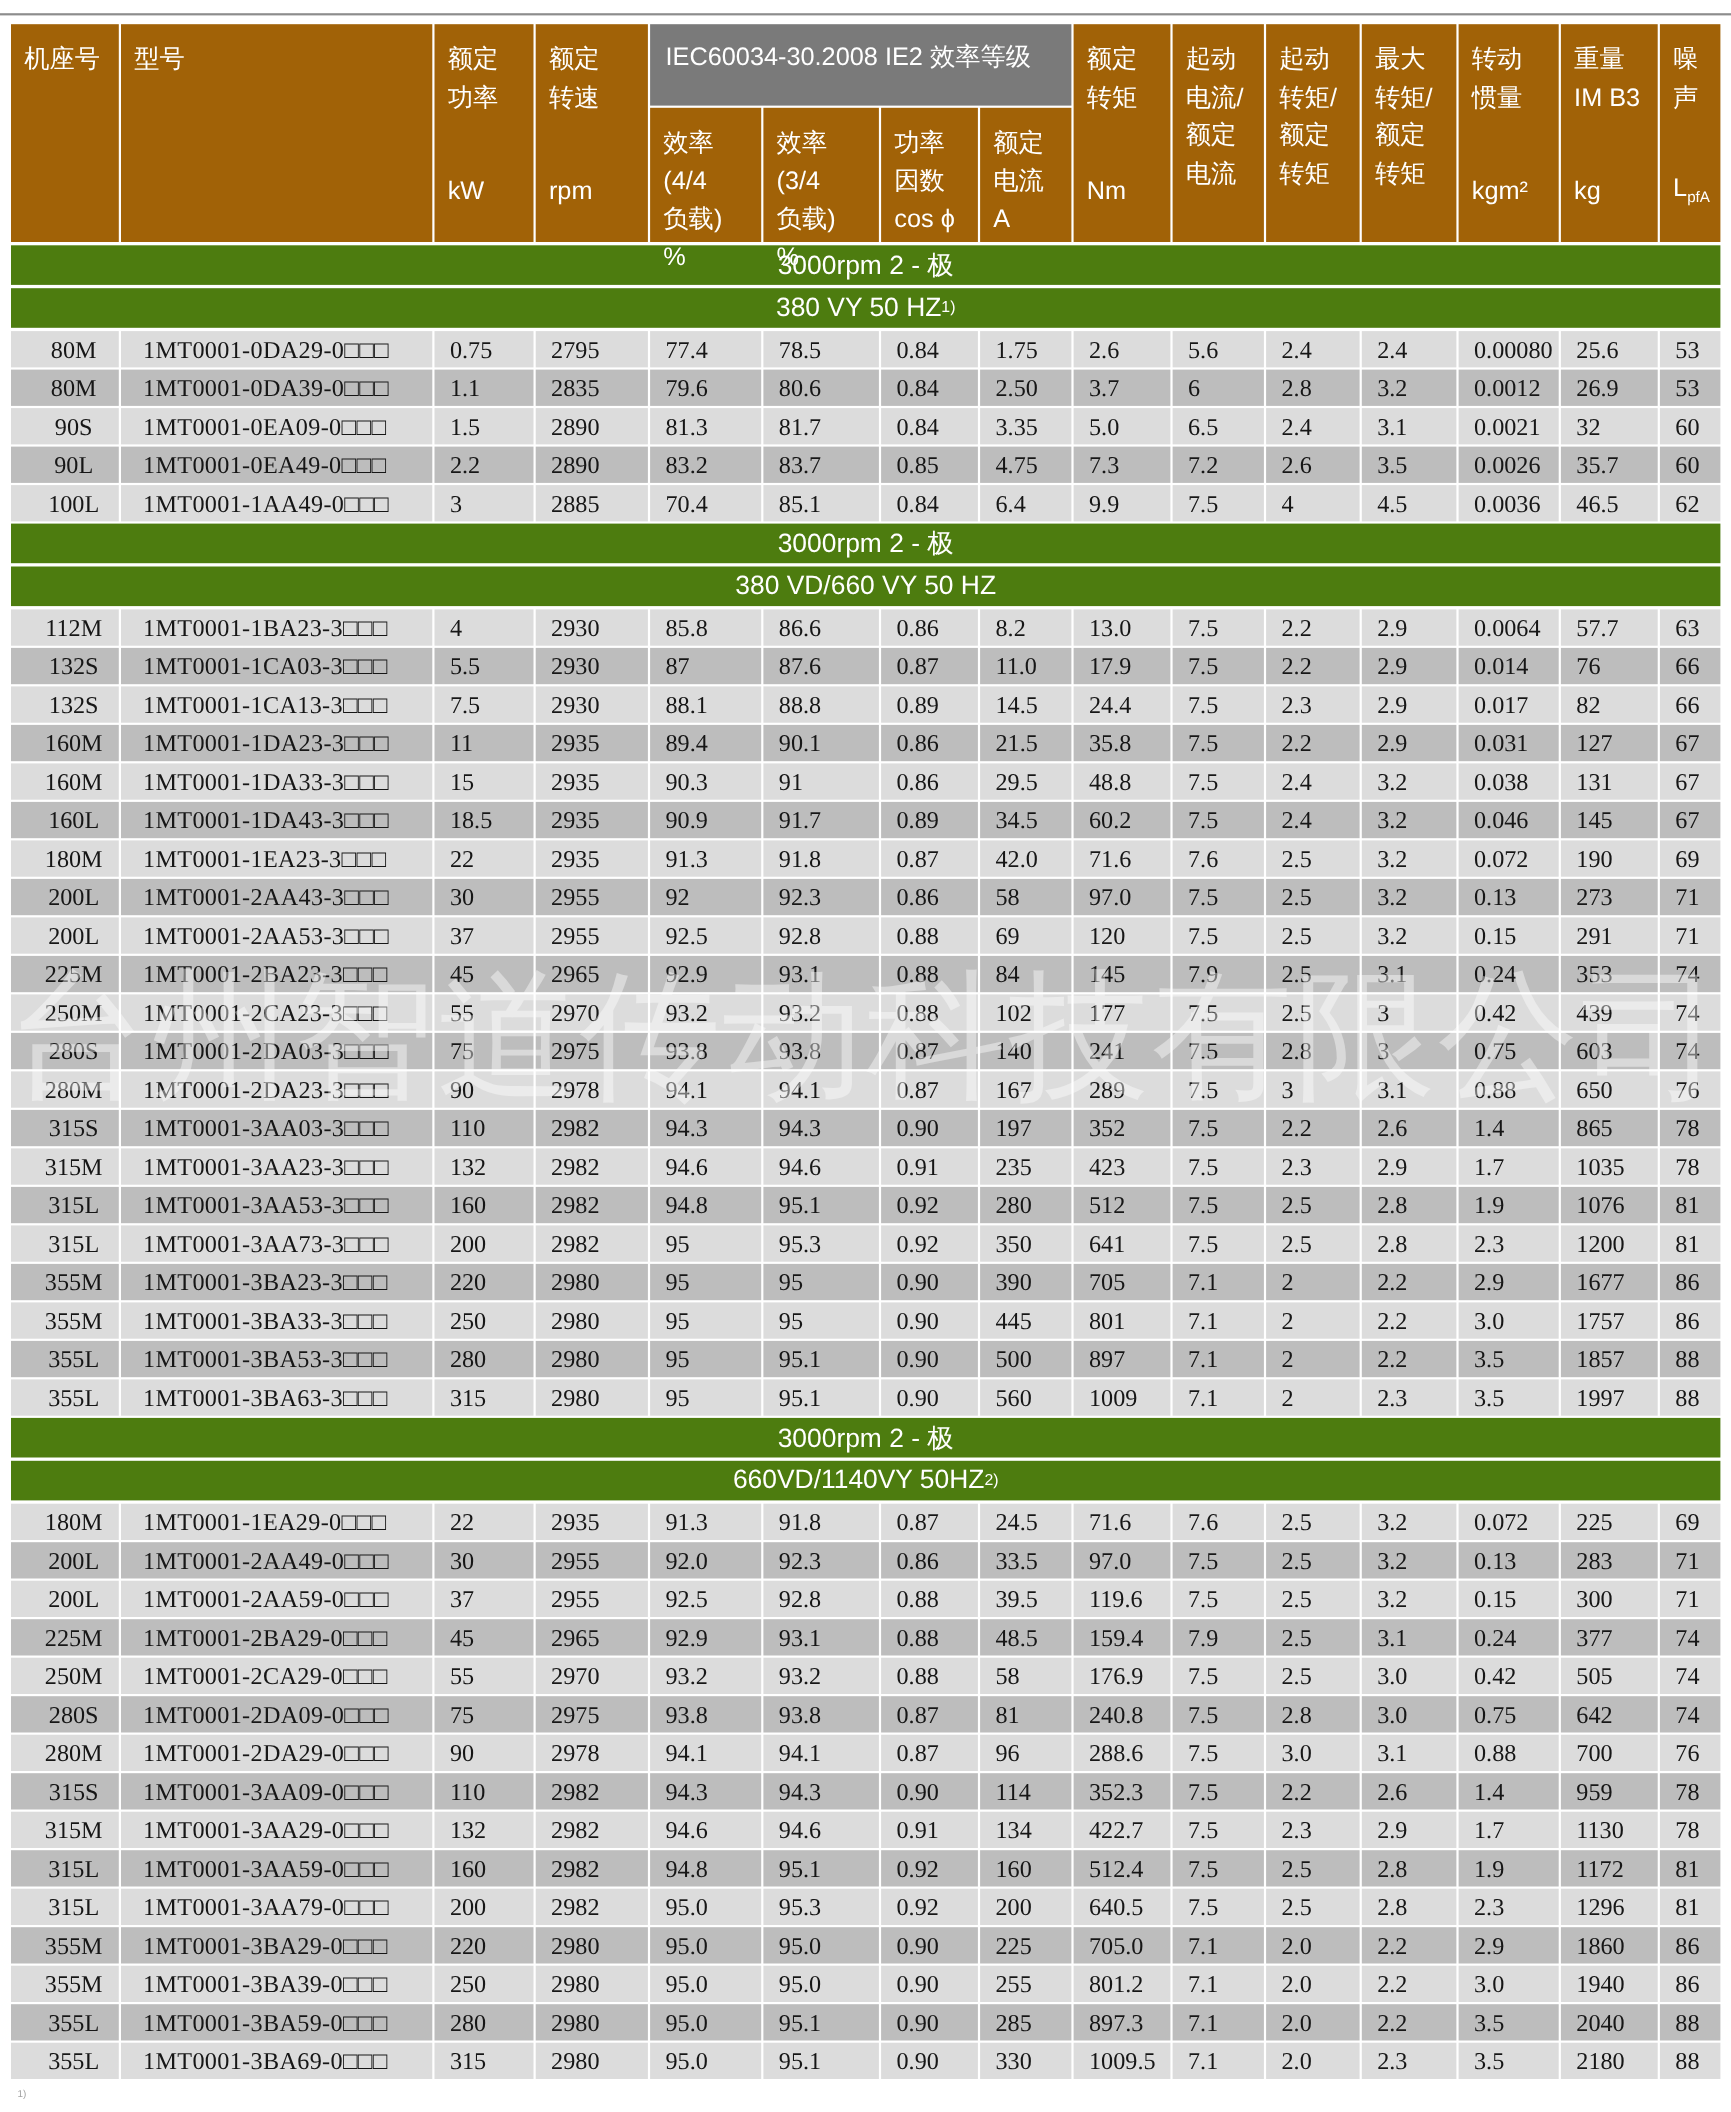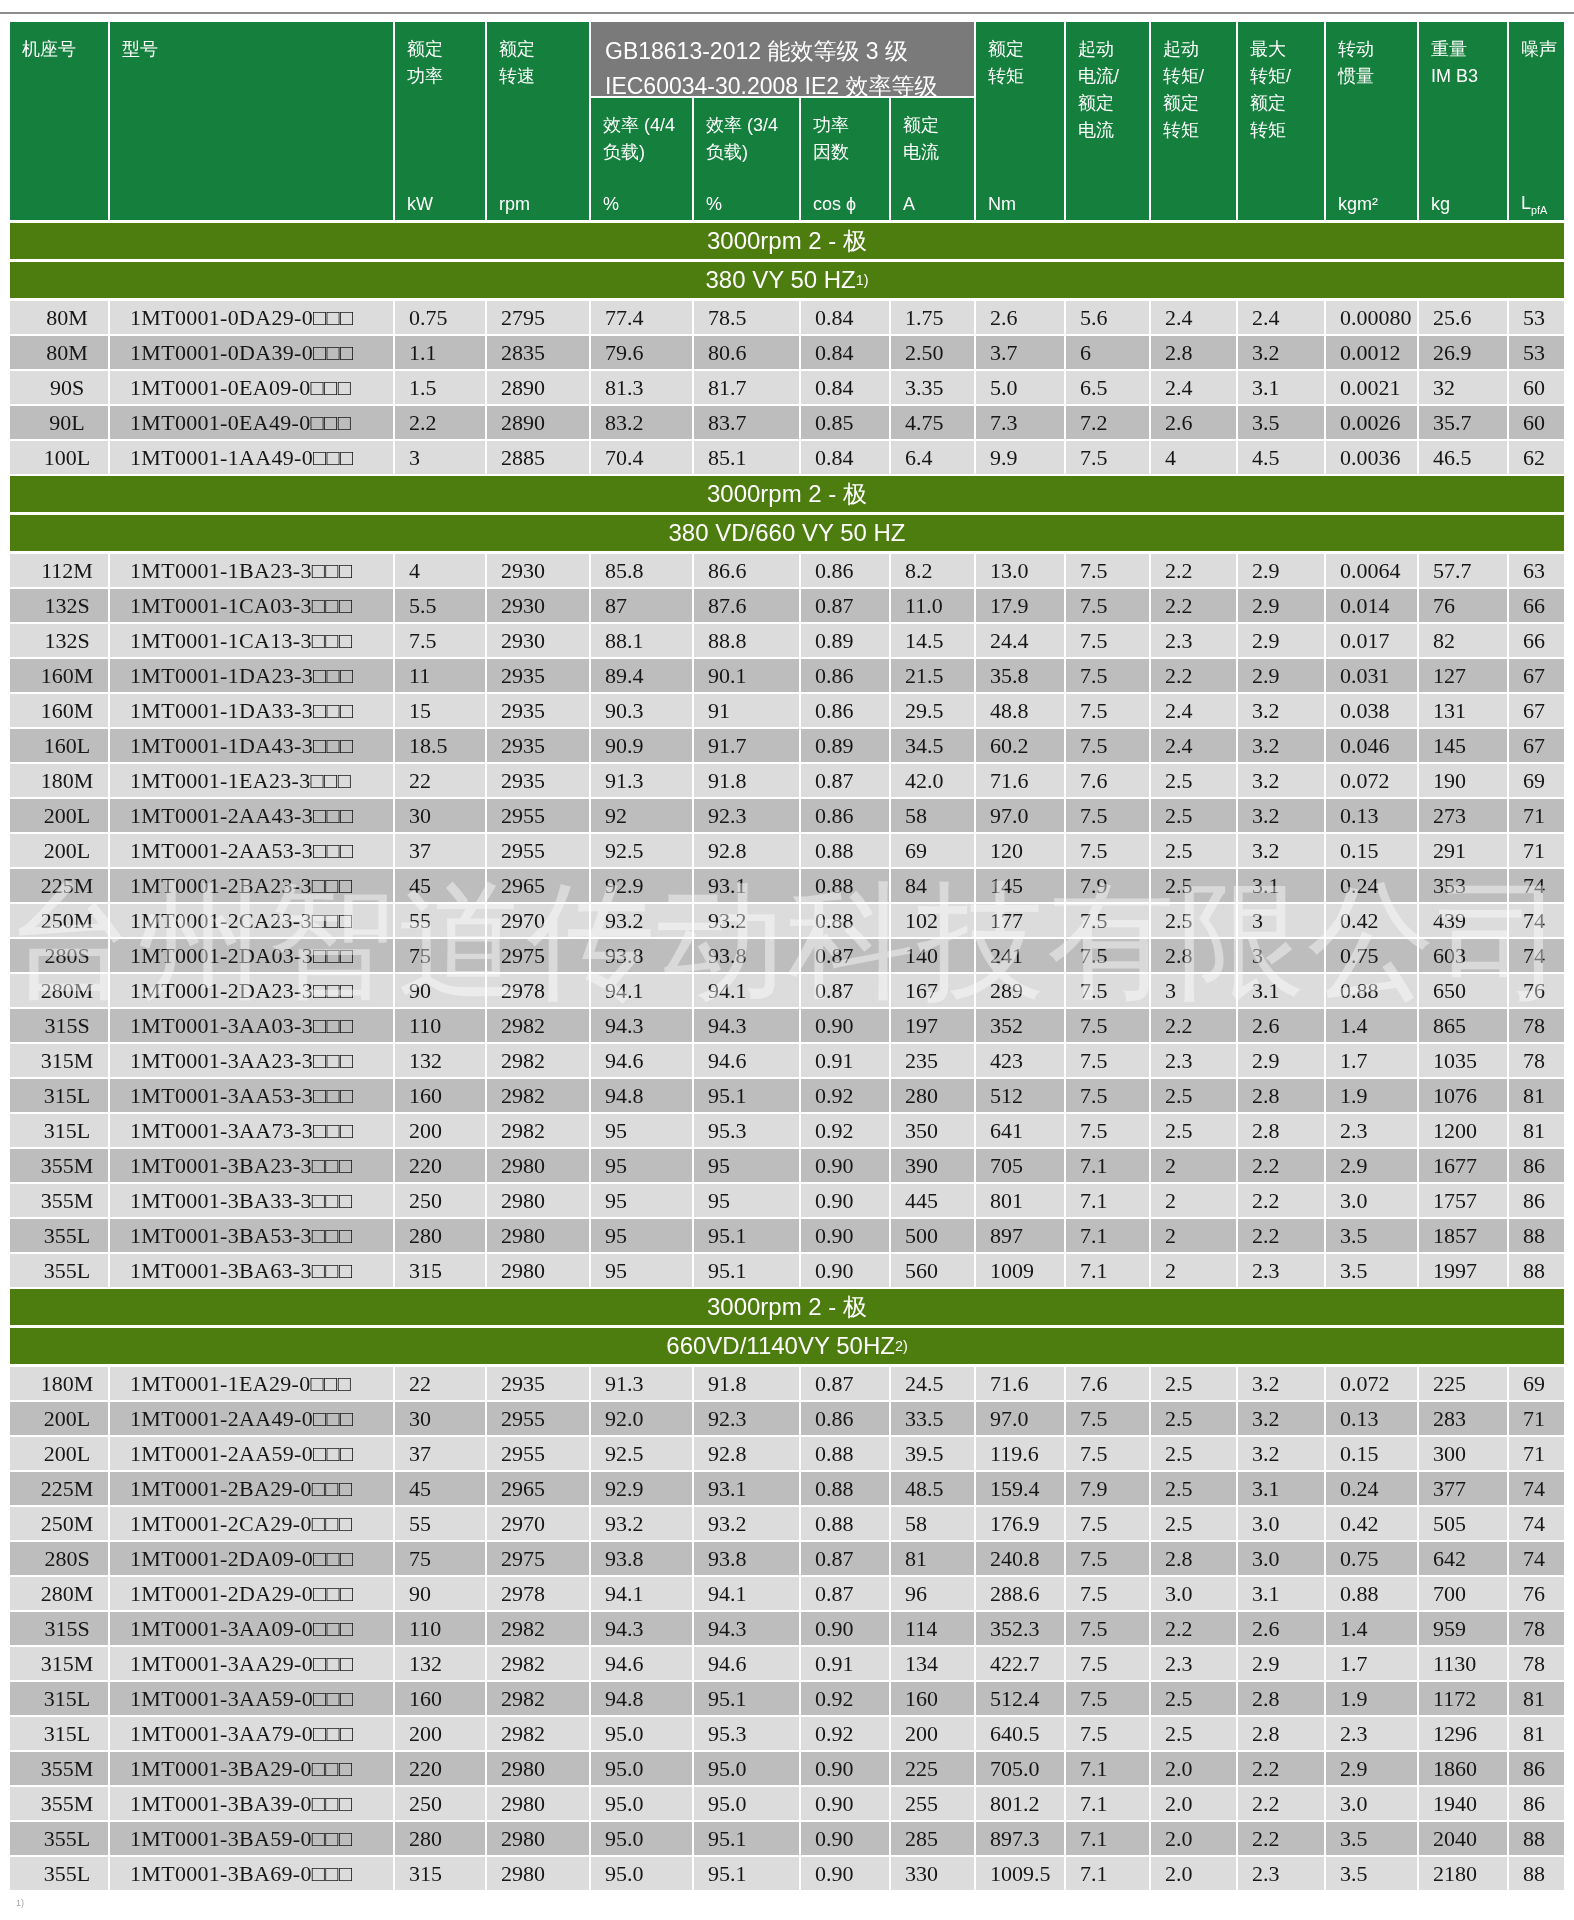--- a/index.html
+++ b/index.html
@@ -10,23 +10,23 @@
     position:relative; overflow:hidden;
   }
   .topline { position:absolute; top:12px; left:0; width:1574px; height:0;
     border-top:2px solid #8d8d8d; }
   .tbl { position:absolute; left:10px; top:22px; width:1554px;
     --cols: 98px 283px 90px 102px 101px 105px 88px 83px 88px 83px 85px 86px 91px 88px 55px; }
 
   
   .hgrid { display:grid; grid-template-columns:var(--cols);
     grid-template-rows:74px 122px; gap:2px; margin-bottom:3px; }
-  .th { background:#15803d; color:#fff; font-size:18px; line-height:1.5;
+  .th { background:#a16207; color:#fff; font-size:23px; line-height:1.5;
     display:flex; flex-direction:column; justify-content:space-between;
-    padding:14px 6px 2px 12px; }
+    padding:14px 6px 30px 12px; }
   .th .lbl { white-space:pre-line; }
   .th .unit { white-space:pre-line; }
   .span2 { grid-row:1/3; }
   .sub { grid-row:2; }
   .gtitle { grid-column:5/9; grid-row:1; background:#7a7a7a; color:#fff;
     font-size:23px; line-height:1.5; padding:12px 6px 6px 14px; }
   sub { font-size:0.6em; }
   sup { font-size:0.6em; }
 
   
@@ -71,21 +71,20 @@
 功率</span>
       <span class="unit">kW</span>
     </div>
     <div class="th span2">
       <span class="lbl">额定
 转速</span>
       <span class="unit">rpm</span>
     </div>
 
     <div class="gtitle">
-      <div>GB18613-2012 能效等级 3 级</div>
       <div>IEC60034-30.2008 IE2 效率等级</div>
     </div>
 
     <div class="th sub">
       <span class="lbl">效率 (4/4
 负载)</span>
       <span class="unit">%</span>
     </div>
     <div class="th sub">
       <span class="lbl">效率 (3/4

